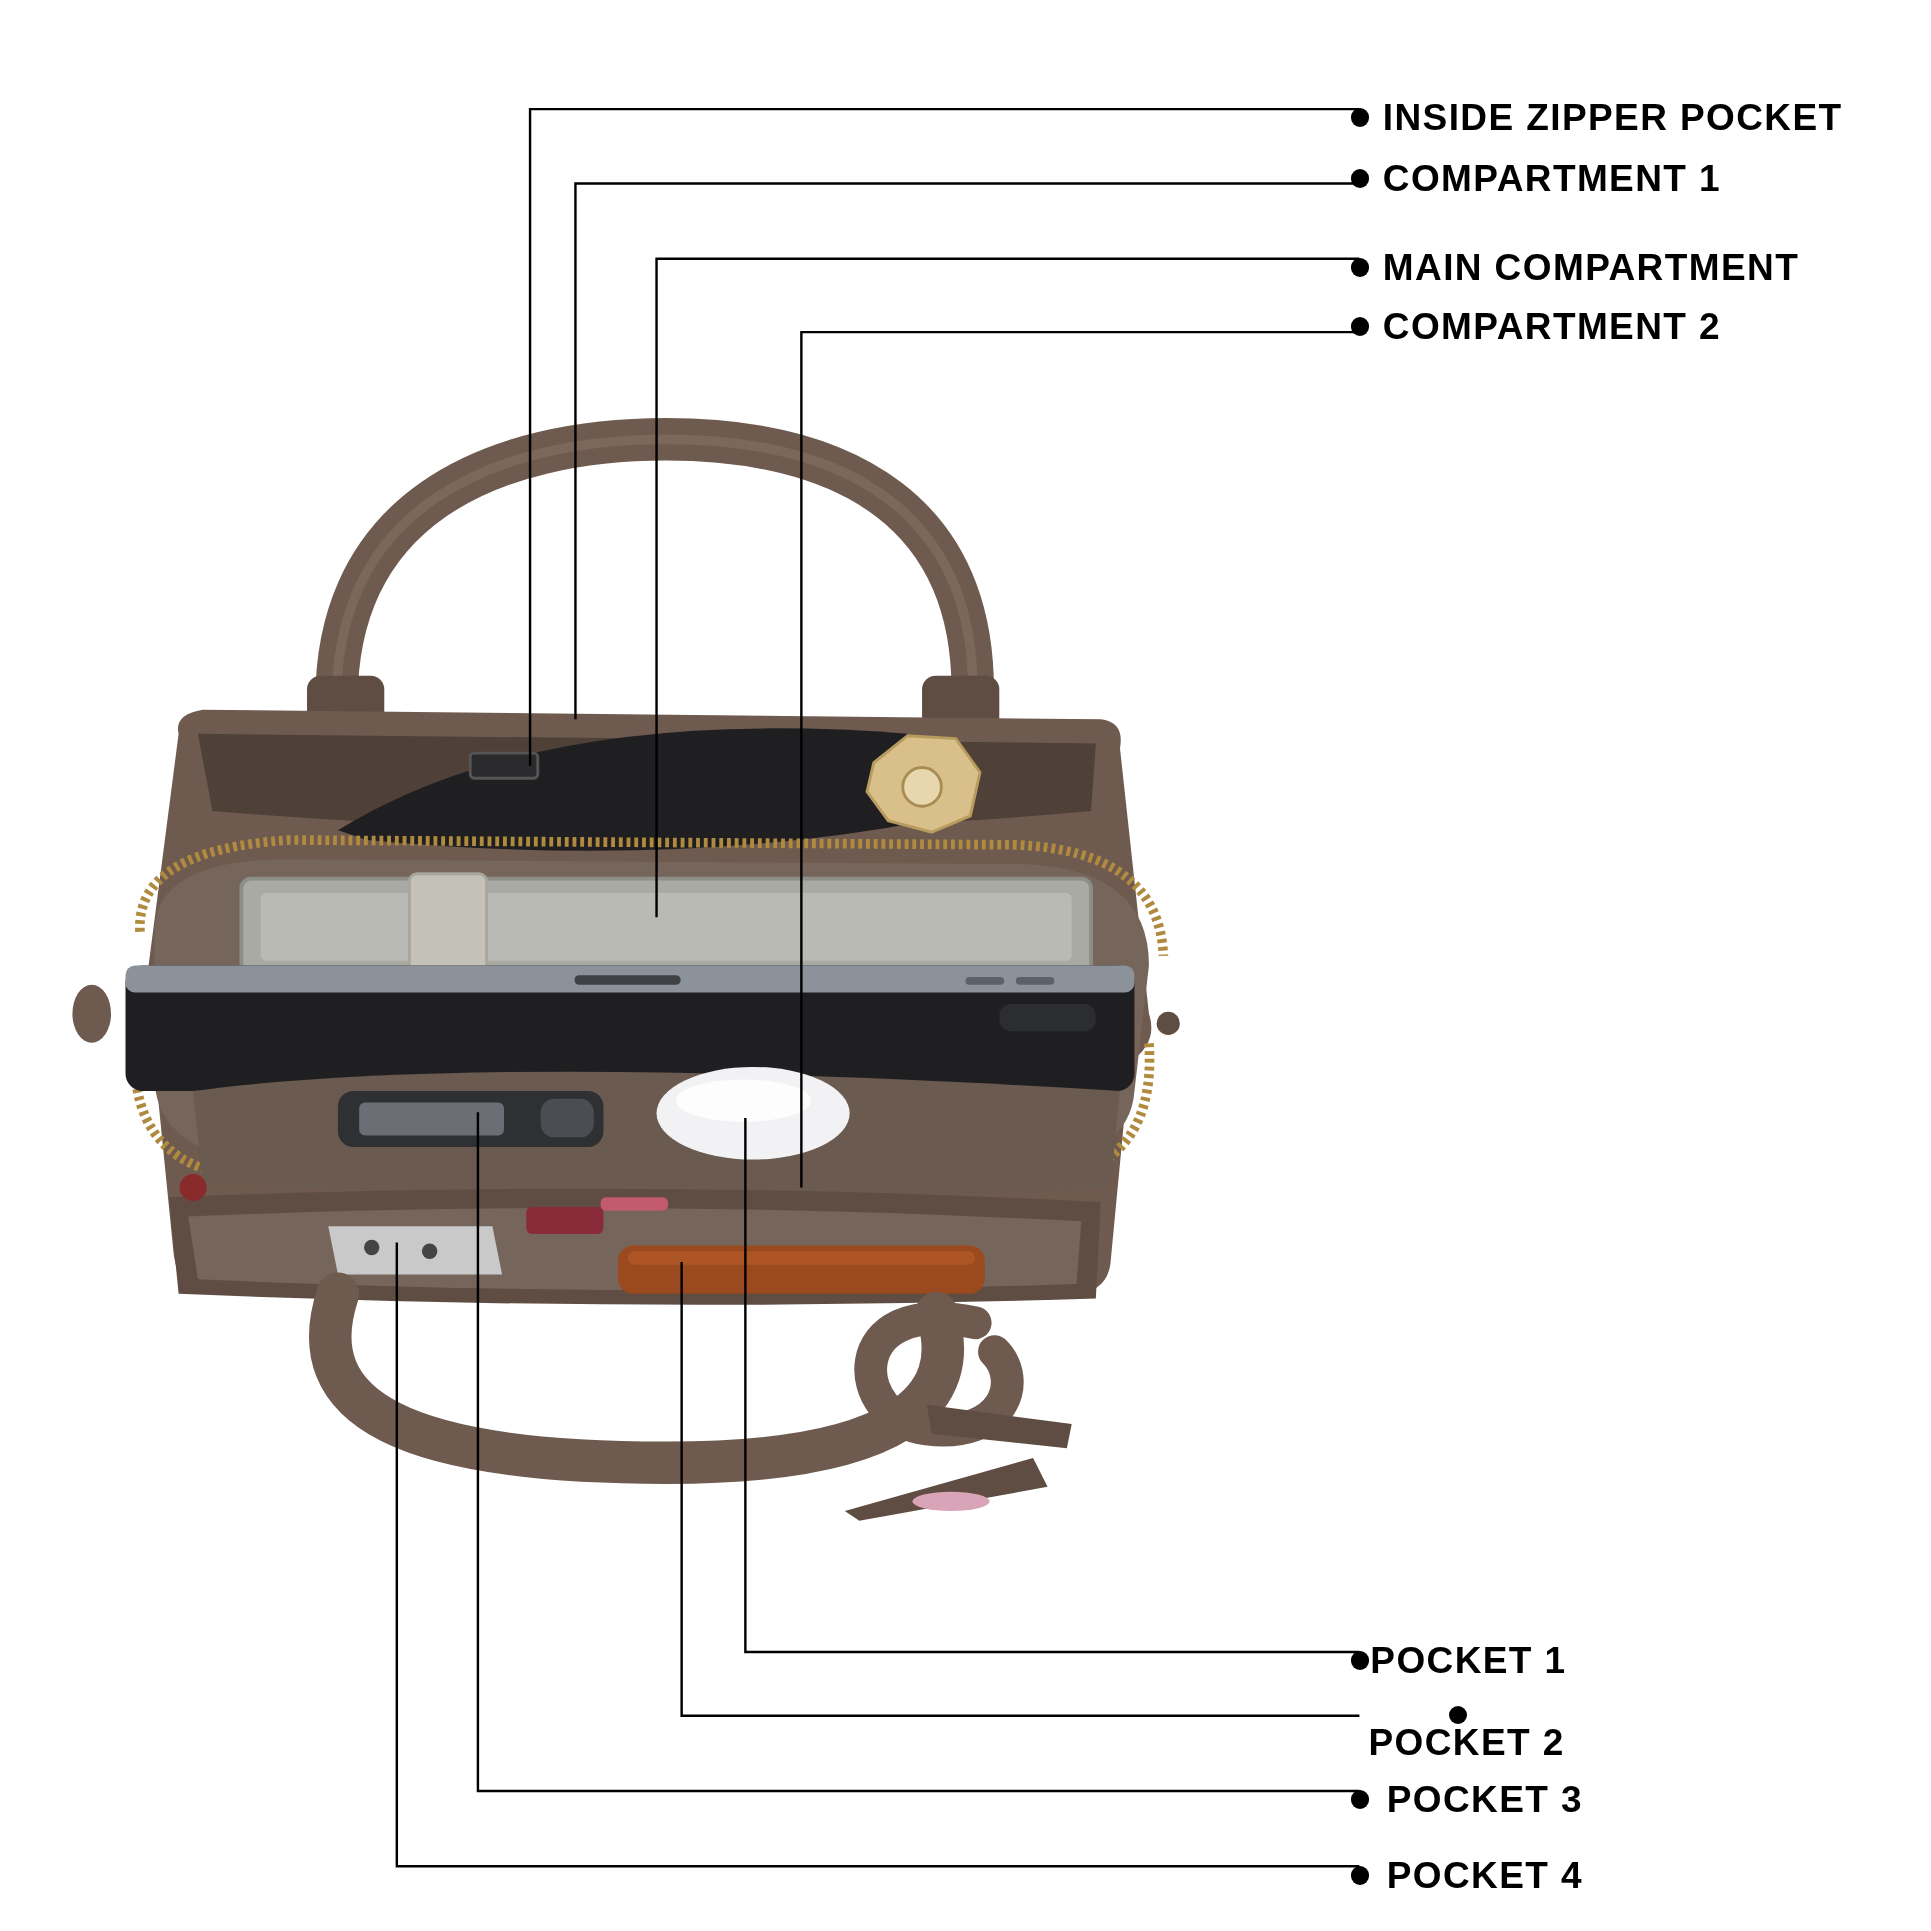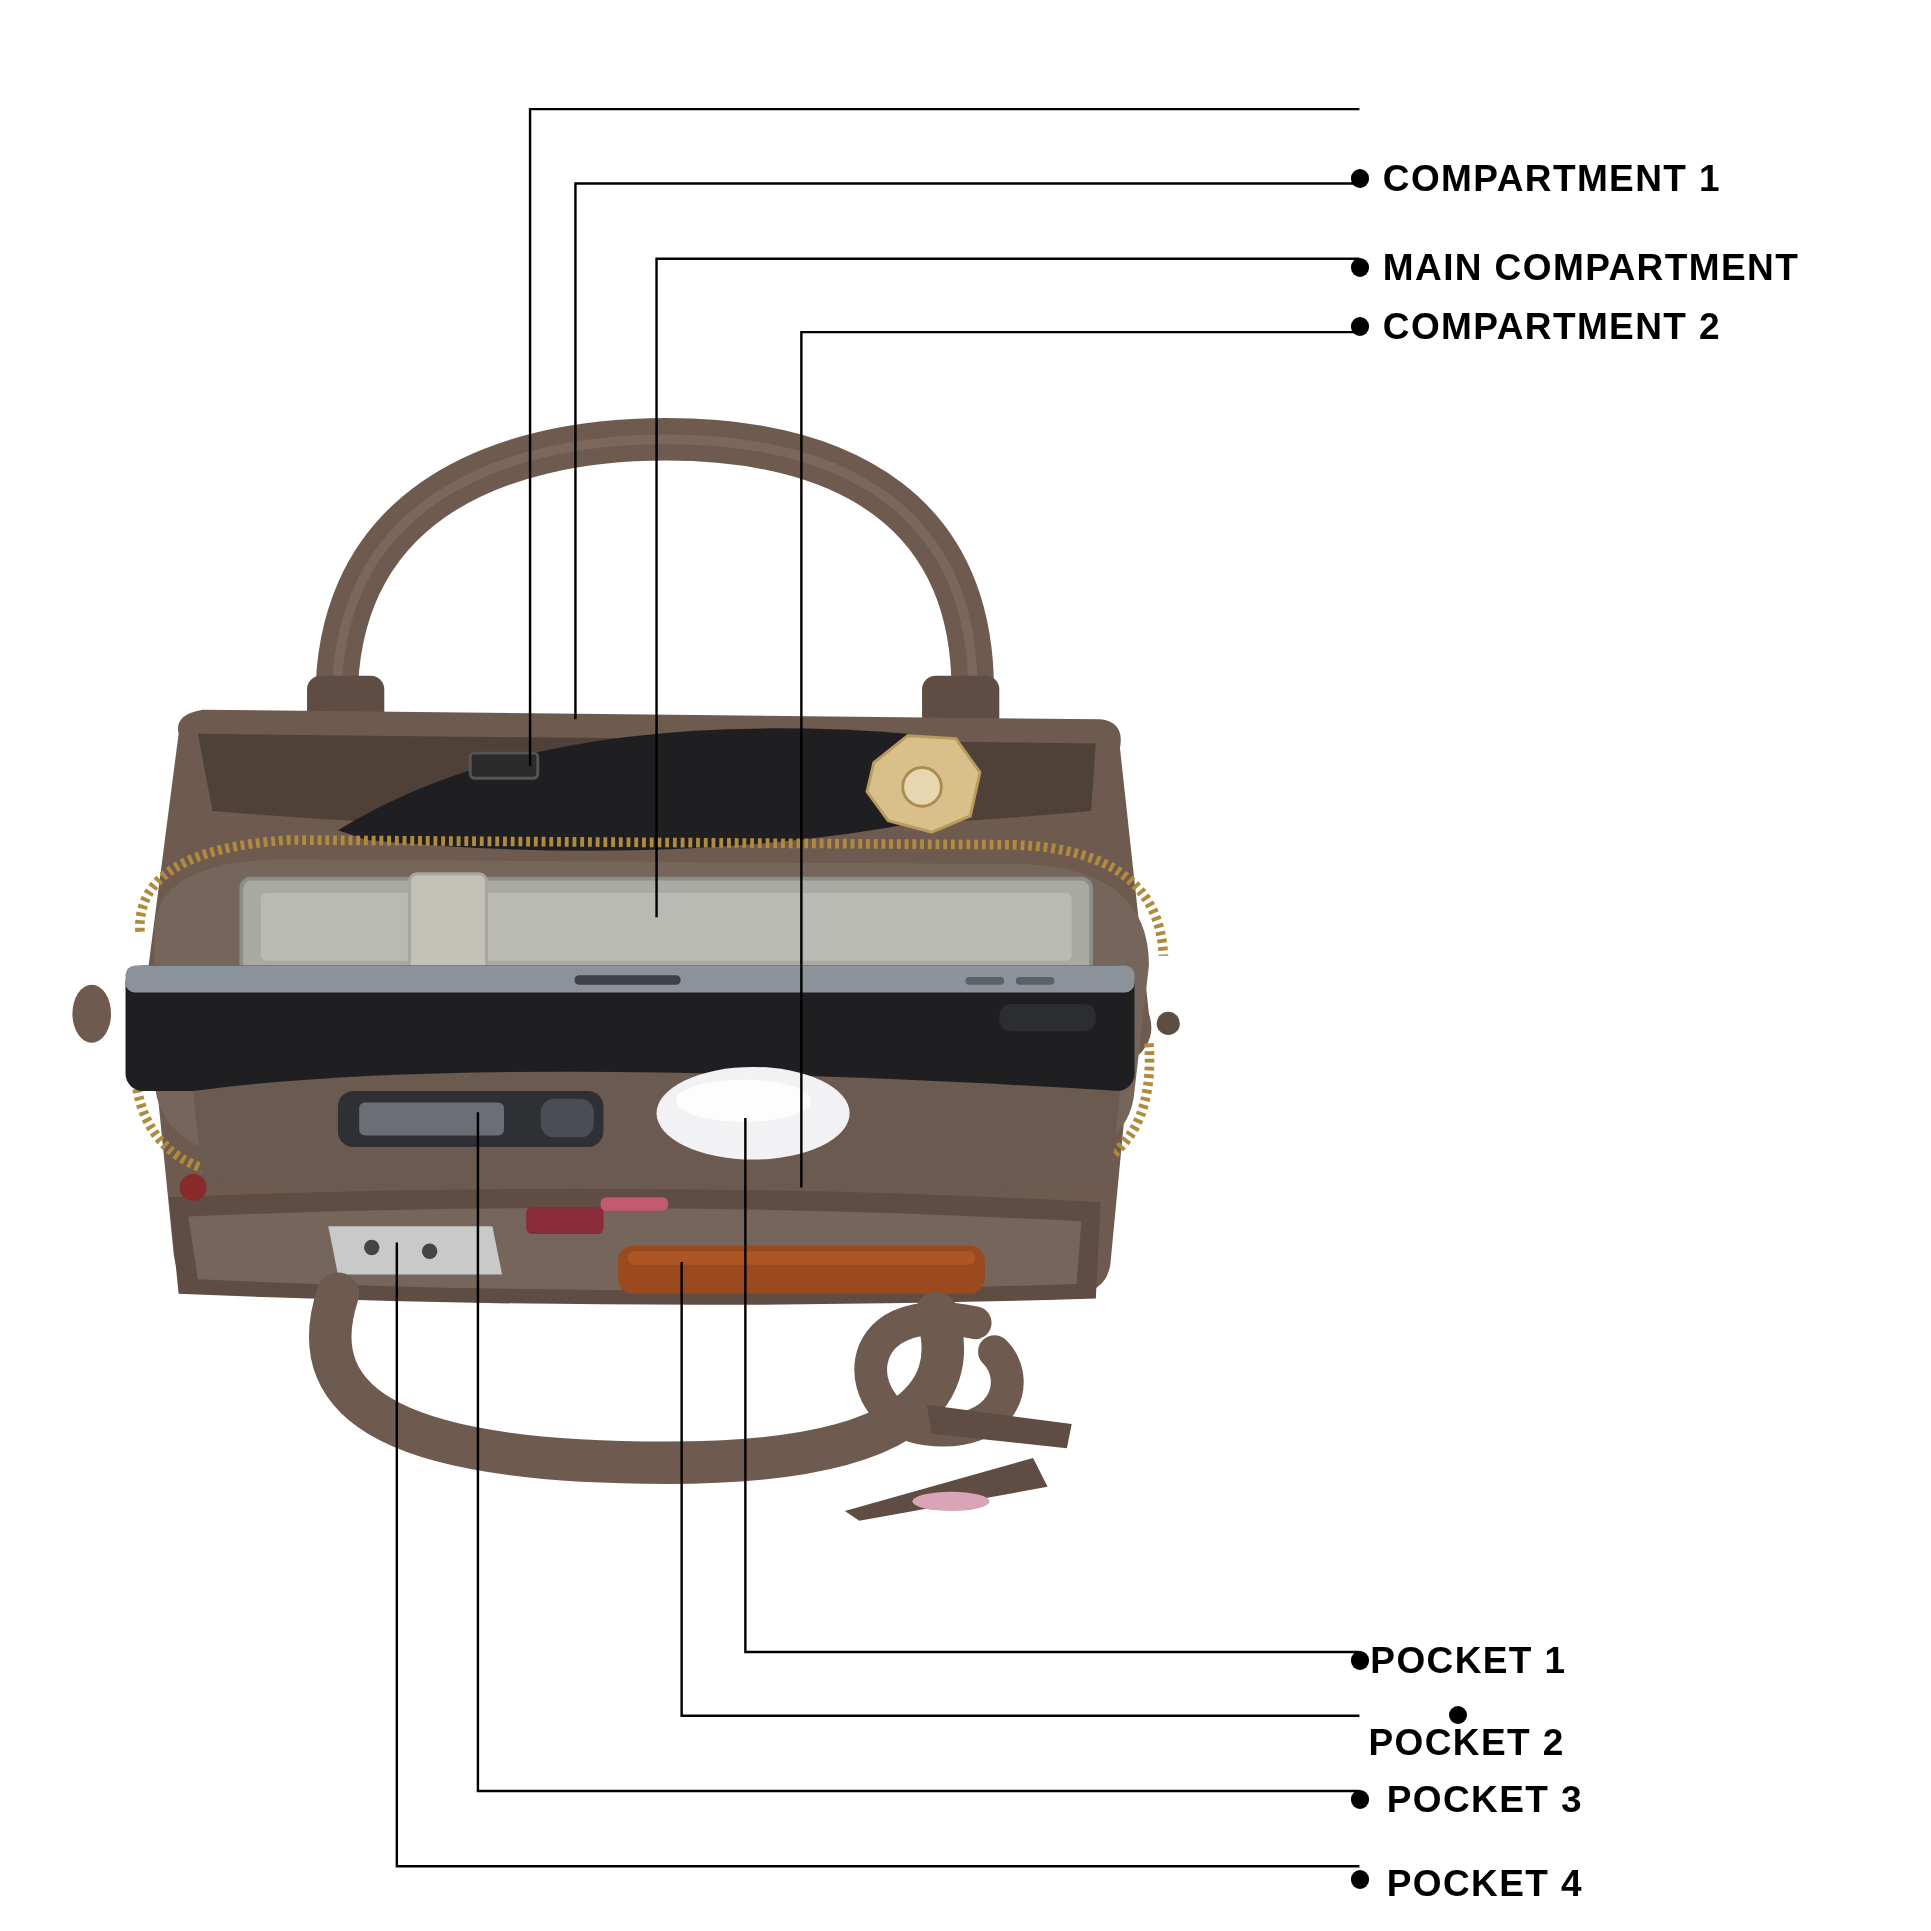--- a/index.html
+++ b/index.html
@@ -86,20 +86,24 @@
       <polyline points="1408,113 549,113 549,793" fill="none" stroke="#000000" stroke-width="2.5"></polyline>
       <polyline points="1408,190 596,190 596,745" fill="none" stroke="#000000" stroke-width="2.5"></polyline>
       <polyline points="1408,268 680,268 680,950" fill="none" stroke="#000000" stroke-width="2.5"></polyline>
       <polyline points="1408,344 830,344 830,1230" fill="none" stroke="#000000" stroke-width="2.5"></polyline>
       <polyline points="1408,1711 772,1711 772,1158" fill="none" stroke="#000000" stroke-width="2.5"></polyline>
       <polyline points="1408,1777 706,1777 706,1307" fill="none" stroke="#000000" stroke-width="2.5"></polyline>
       <polyline points="1408,1855 495,1855 495,1152" fill="none" stroke="#000000" stroke-width="2.5"></polyline>
       <polyline points="1408,1933 411,1933 411,1287" fill="none" stroke="#000000" stroke-width="2.5"></polyline>
     </svg>
 
+  <div class="label" style="left:1351px; top:99px;">
+    <span class="label-dot"></span>
+    <span class="label-text">INSIDE ZIPPER POCKET</span>
+  </div>
   <div class="label" style="left:1351px; top:160px;">
     <span class="label-dot"></span>
     <span class="label-text">COMPARTMENT 1</span>
   </div>
   <div class="label" style="left:1351px; top:249px;">
     <span class="label-dot"></span>
     <span class="label-text">MAIN COMPARTMENT</span>
   </div>
   <div class="label" style="left:1351px; top:308px;text-align:right;">
     <span class="label-dot"></span>
@@ -112,17 +116,17 @@
   <div class="label" style="left:1351px; top:1706px;flex-direction:column;">
     <span class="label-dot"></span>
     <span class="label-text" style="margin-left:17.4px;">POCKET 2</span>
   </div>
   <div class="label" style="left:1351px; top:1781px;">
     <span class="label-dot"></span>
     <span class="label-text" style="margin-left:17.4px;">POCKET 3</span>
   </div>
   <div class="label" style="left:1351px; top:1857px;">
     <span class="label-dot"></span>
-    <span class="label-text" style="margin-left:17.4px;margin-top:8px;">POCKET 4</span>
+    <span class="label-text" style="margin-left:17.4px;">POCKET 4</span>
   </div>
 
 </div>
 
 
 </body></html>

